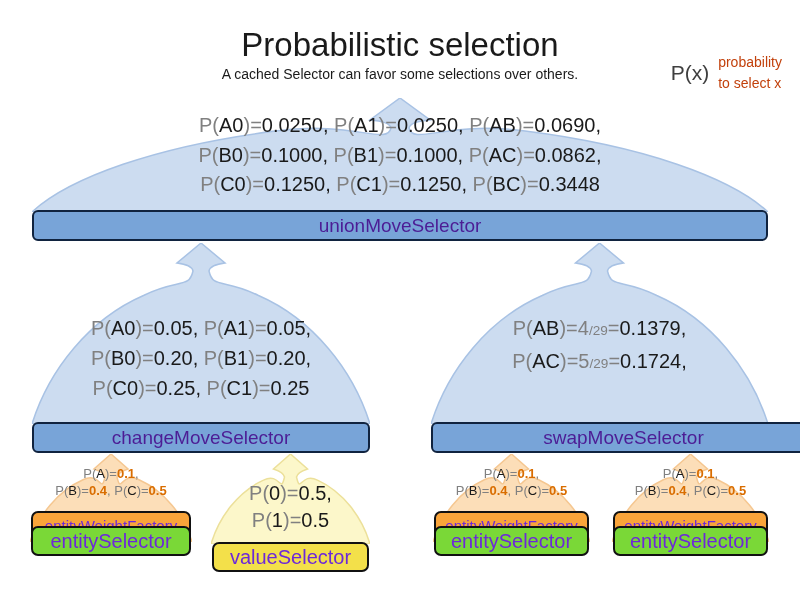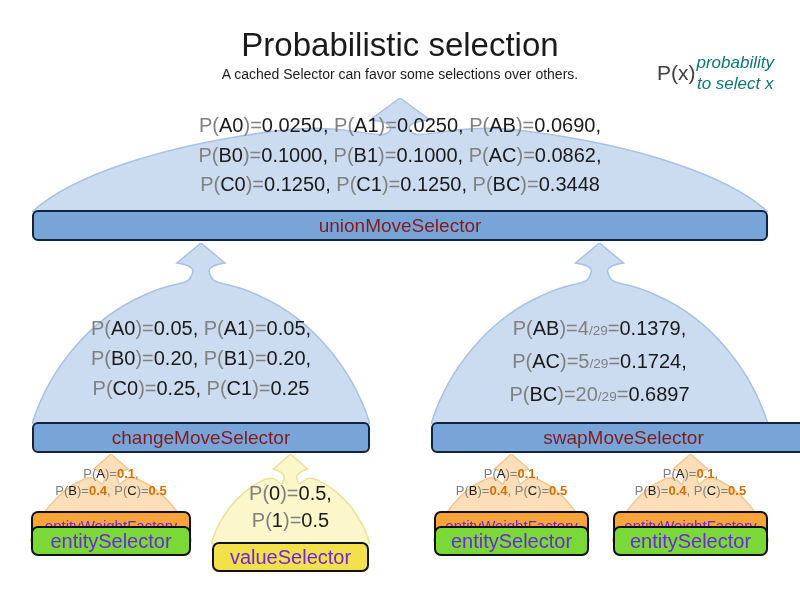--- a/index.html
+++ b/index.html
@@ -2,39 +2,39 @@
 <html><head>
 <meta charset="utf-8">
 <style>
   html,body{margin:0;padding:0;background:#ffffff;}
   .stage{position:relative;width:800px;height:600px;background:#ffffff;overflow:hidden;
          font-family:"Liberation Sans",sans-serif;color:#1a1a1a;}
   .title{position:absolute;left:0;top:26px;width:100%;text-align:center;
          font-size:33px;color:#1a1a1a;}
   .subtitle{position:absolute;left:0;top:66px;width:100%;text-align:center;
          font-size:14px;color:#1a1a1a;}
-  .legend{position:absolute;right:26px;top:46px;display:flex;gap:1px;text-align:center;}
+  .legend{position:absolute;right:18px;top:46px;display:flex;gap:9px;}
   .psym{font-size:21px;color:#3f3f3f;padding-top:15px;}
-  .pnote{font-style:italic;font-size:17px;color:#0f766e;line-height:21px;padding-top:6px;}
+  .pnote{font-size:14px;color:#c2410c;line-height:21px;padding-top:6px;}
   .dome{position:absolute;}
   .dome svg{display:block;width:100%;height:100%;}
   .dome-blue path{fill:#ccdcf0;stroke:#a8c2e4;stroke-width:1.5;}
   .dome-peach path{fill:#fcdeb8;stroke:#f5c791;stroke-width:1.5;}
   .dome-yellow path{fill:#fcf7ca;stroke:#ece09a;stroke-width:1.5;}
   .probtext{position:absolute;text-align:center;}
   .probtext .rline{white-space:pre;}
   .union-text{left:32px;top:111px;width:736px;font-size:20px;line-height:29.5px;}
   .mid-text{top:313px;font-size:20px;line-height:30px;text-align:center;}
   .sp-g{color:#808080;}
   .sp-k{color:#1a1a1a;}
   .sp-o{color:#d96d00;font-weight:bold;}
   .sp-s{color:#808080;font-size:0.68em;}
   .bar{position:absolute;height:31px;background:#78a4d8;border:2px solid #10233f;
        border-radius:6px;display:flex;align-items:center;justify-content:center;
-       font-size:19px;color:#7f1d1d;box-sizing:border-box;}
+       font-size:19px;color:#4c1d95;box-sizing:border-box;}
   .union-bar{left:32px;top:210px;width:736px;}
   .change-bar{left:32px;top:422px;width:338px;}
   .swap-bar{left:431px;top:422px;width:385px;}
   .group{position:absolute;top:454px;height:120px;}
   .gdome{left:0;top:0;width:100%;height:88px;}
   .gtext-small{left:0;top:12px;width:100%;font-size:13px;line-height:16.5px;}
   .gtext-large{left:0;top:26px;width:100%;font-size:20px;line-height:27px;}
   .gbox{position:absolute;left:1px;right:1px;border:2px solid #111;border-radius:7px;
         display:flex;align-items:center;justify-content:center;box-sizing:border-box;color:#6d28d9;}
   .wbox{top:57px;height:28px;background:#f9a43a;font-size:15px;}
@@ -83,21 +83,20 @@
   </div>
 
   <div class="dome dome-blue" style="left:431px;top:243px;width:337px;height:181px;">
       <svg viewBox="0 0 337 181">
         <path d="M 0.0,181.0 C 16.9,126.7 57.3,76.0 111.2,52.5 C 146.6,35.3 156.5,46.0 160.5,28.0 C 159.5,23.0 152.5,21.0 144.5,20.0 L 168.5,0.0 L 192.5,20.0 C 184.5,21.0 177.5,23.0 176.5,28.0 C 180.5,46.0 190.4,35.3 225.8,52.5 C 279.7,76.0 320.1,126.7 337.0,181.0 Z"></path>
       </svg>
     </div>
   <div class="probtext mid-text" style="left:431px;width:337px;">
       <div class="rline"><span class="sp-g">P(</span><span class="sp-k">AB</span><span class="sp-g">)=</span><span class="sp-g">4</span><span class="sp-s">/29</span><span class="sp-g">=</span><span class="sp-k">0.1379,</span></div>
       <div class="rline"><span class="sp-g">P(</span><span class="sp-k">AC</span><span class="sp-g">)=</span><span class="sp-g">5</span><span class="sp-s">/29</span><span class="sp-g">=</span><span class="sp-k">0.1724,</span></div>
-      <div class="rline"><span class="sp-g">P(</span><span class="sp-k">BC</span><span class="sp-g">)=</span><span class="sp-g">20</span><span class="sp-s">/29</span><span class="sp-g">=</span><span class="sp-k">0.6897</span></div>
     </div>
   <div class="bar swap-bar">
     <span>swapMoveSelector</span>
   </div>
 
   <div class="group" style="left:30px;width:162px;">
     <div class="dome dome-peach gdome">
         <svg viewBox="0 0 162 88">
           <path d="M 0.0,88.0 C 8.1,61.6 27.5,37.0 53.5,25.5 C 70.5,17.2 71.0,41.0 75.0,23.0 C 74.0,18.0 67.0,16.0 64.0,15.0 L 81.0,0.0 L 98.0,15.0 C 95.0,16.0 88.0,18.0 87.0,23.0 C 91.0,41.0 91.5,17.2 108.5,25.5 C 134.5,37.0 153.9,61.6 162.0,88.0 Z"></path>
         </svg>

